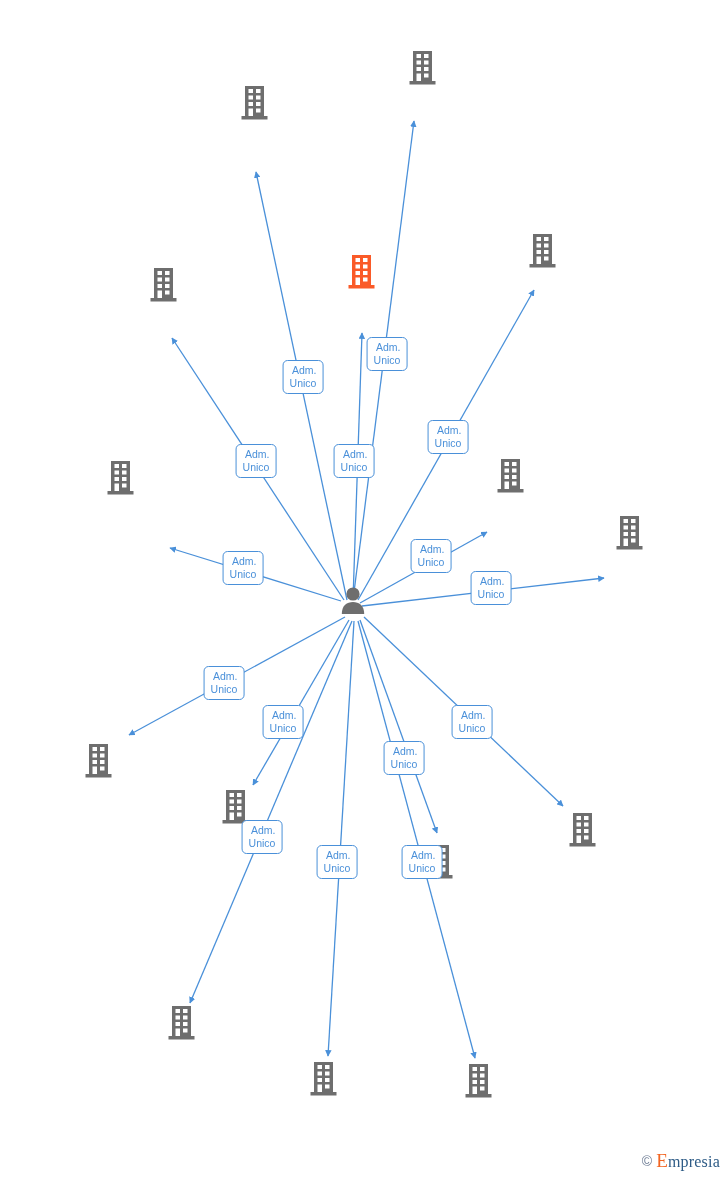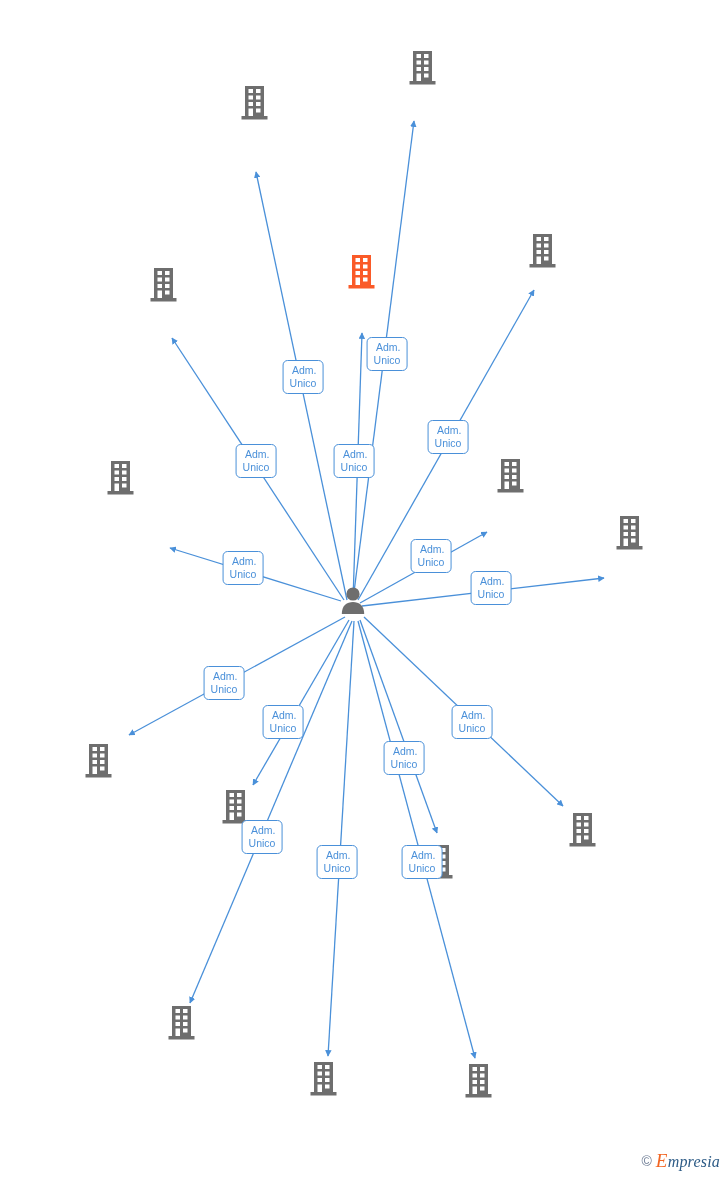--- a/index.html
+++ b/index.html
@@ -53,21 +53,20 @@
     right:8px;
     bottom:8px;
     display:flex;
     align-items:center;
     gap:4px;
     font-size:15px;
   }
   #watermark .wm-c{color:#6f7e96;font-size:14px;}
   #watermark .wm-text{
     font-family:"Liberation Serif", serif;
-    font-style:italic;
     color:#2d5b86;
     font-size:16px;
     letter-spacing:0.2px;
   }
   #watermark .wm-text .wm-e{color:#f26522;font-size:19px;}
 </style>
 </head>
 <body>
 
 <div id="canvas">

